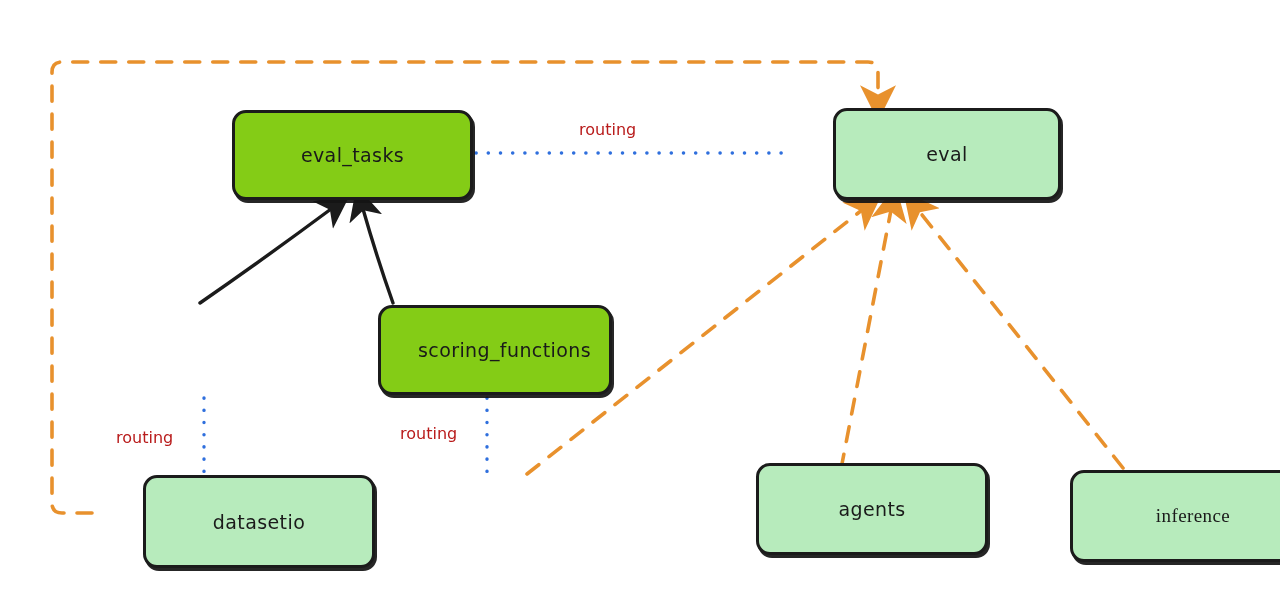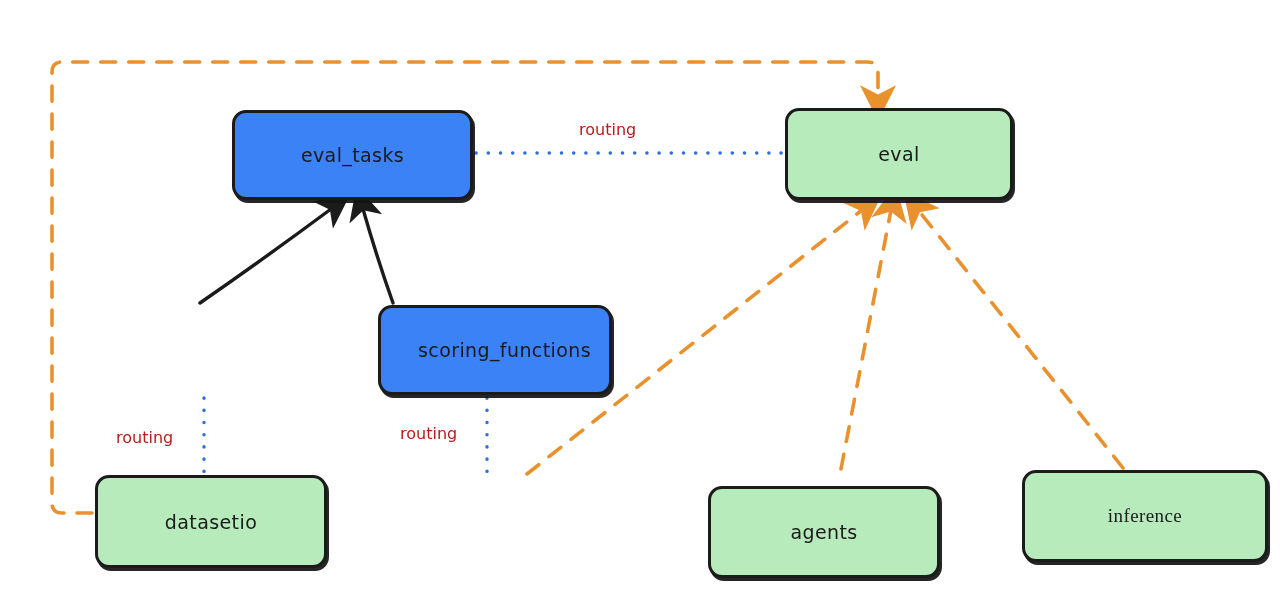--- a/index.html
+++ b/index.html
@@ -33,22 +33,22 @@
     align-items: center;
     justify-content: center;
     text-align: center;
     color: #1a1a1a;
     font-size: 19px;
     letter-spacing: 0.4px;
     font-family: "DejaVu Sans", sans-serif;
     box-shadow: 2px 3px 0px 0px rgba(20,20,20,0.92);
     z-index: 3;
   }
-  .node.api { background: #3b82f6; }
-  .node.provider { background: #b7ebbc; }
+  .node.api { background: #84cc16; }
+  .node.provider { background: #b7ebbc; margin-left: 48px; }
   .node-label { pointer-events: none; }
   .edge-label {
     position: absolute;
     color: #b91c1c;
     font-size: 16px;
     font-family: "DejaVu Sans", sans-serif;
     white-space: nowrap;
     z-index: 4;
   }
 </style>
@@ -125,21 +125,21 @@
 
   <div class="node api" style="left:378px; top:305px; width:234px; height:90px;padding-left:19px;">
     <span class="node-label">scoring_functions</span>
   </div>
 
   <div class="node provider" style="left:95px; top:475px; width:232px; height:93px;">
     <span class="node-label">datasetio</span>
   </div>
 
 
-  <div class="node provider" style="left:708px; top:486px; width:232px; height:92px;">
+  <div class="node provider" style="left:708px; top:463px; width:232px; height:92px;">
     <span class="node-label">agents</span>
   </div>
 
   <div class="node provider" style="left:1022px; top:470px; width:246px; height:92px;font-family:Liberation Serif, serif;">
     <span class="node-label">inference</span>
   </div>
 
   <div class="edge-label" style="left:579px; top:120px;">routing</div>
 
   <div class="edge-label" style="left:116px; top:428px;">routing</div>

